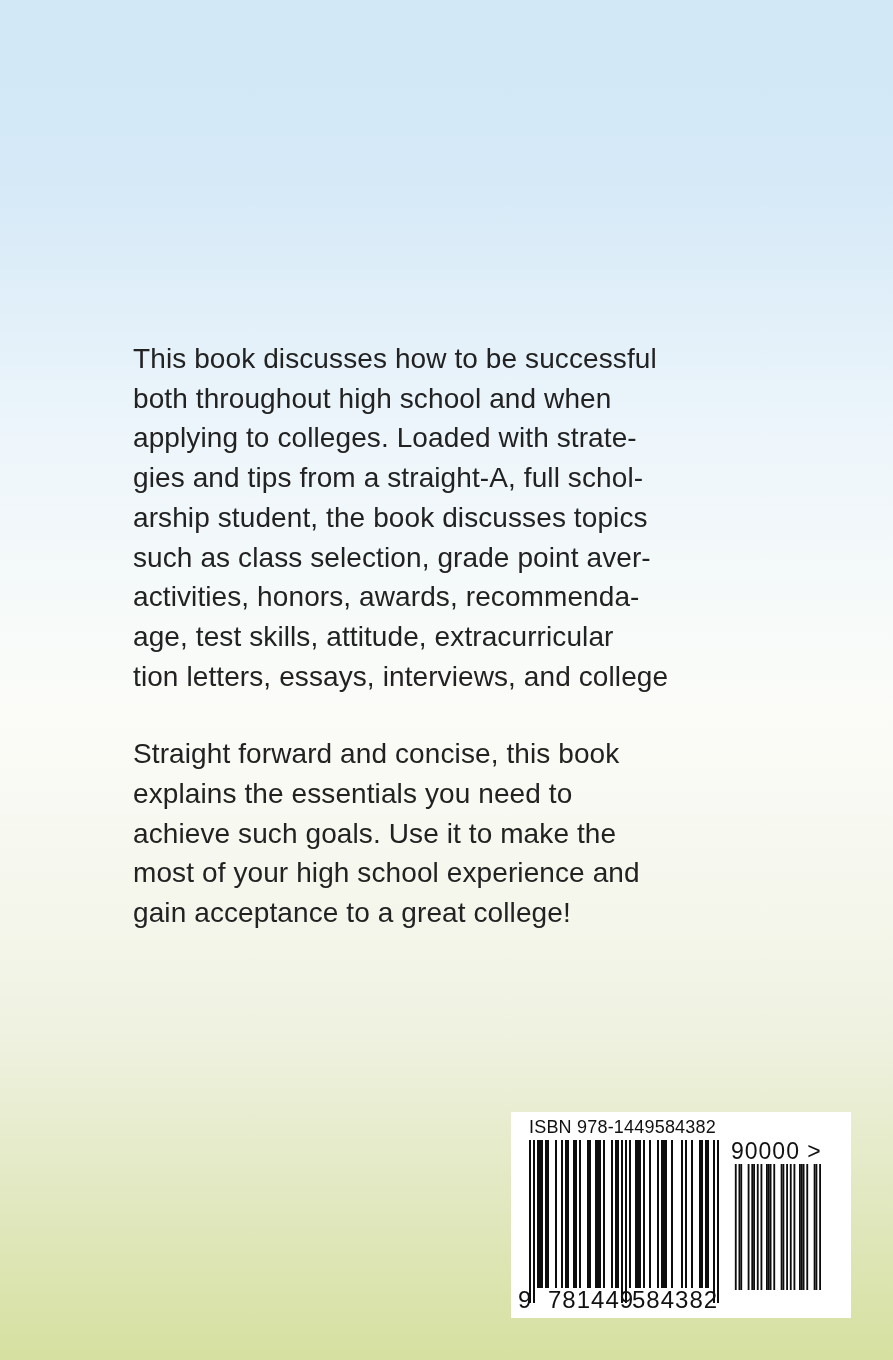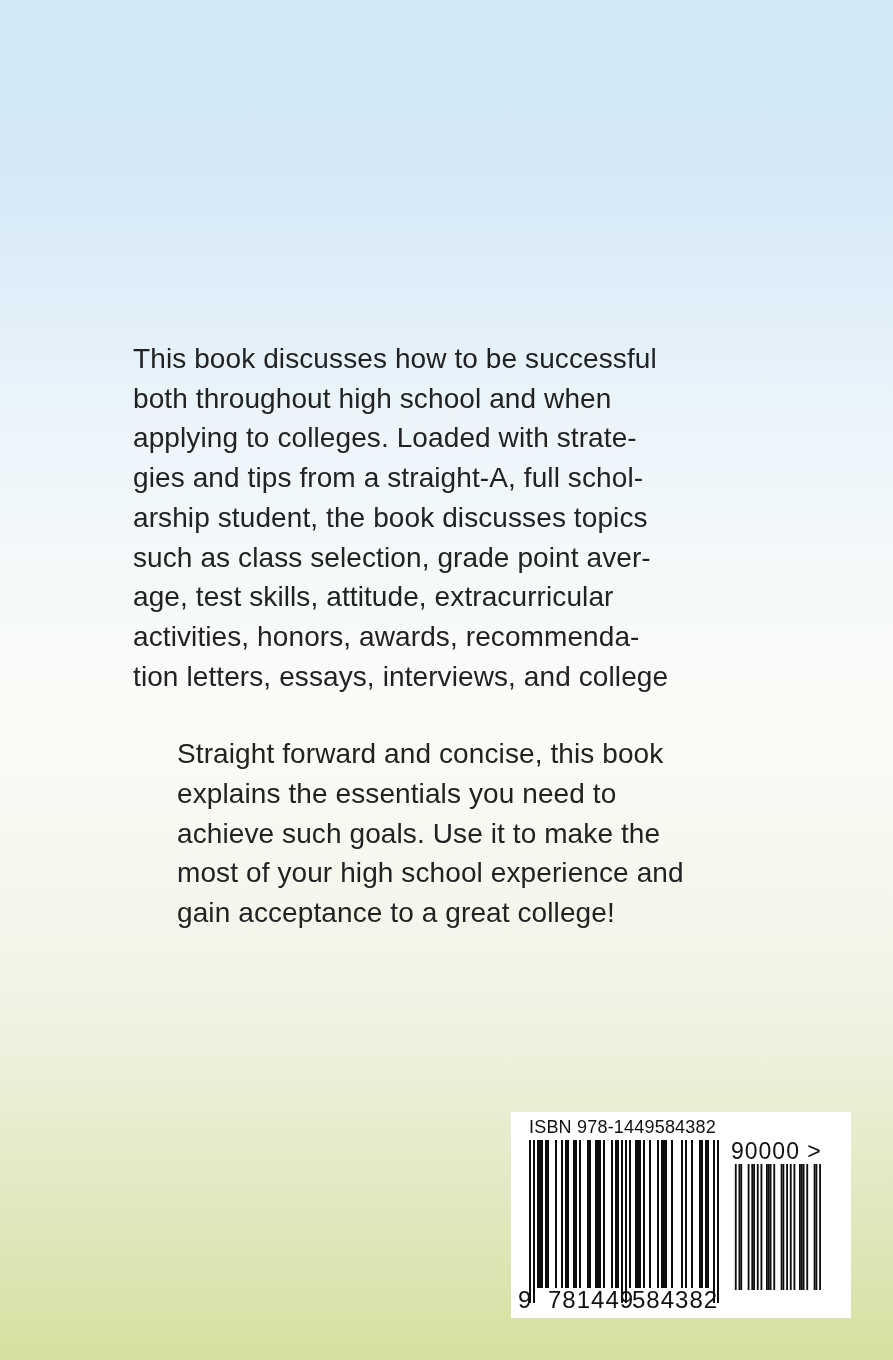--- a/index.html
+++ b/index.html
@@ -18,21 +18,21 @@
   .synopsis {
     position: absolute;
     left: 133px; top: 339px;
     width: 600px;
     color: #222222;
     font-size: 28px;
     line-height: 39.7px;
     font-weight: 400;
     letter-spacing: 0.1px;
   }
-  .synopsis .para + .para { margin-top: 38px; margin-left: 44px; }
+  .synopsis .para + .para { margin-top: 38px; }
   .synopsis .line { white-space: nowrap; }
 
   .barcode-box {
     position: absolute;
     left: 511px; top: 1112px;
     width: 340px; height: 206px;
     background: #ffffff;
   }
   .isbn-label {
     position: absolute;
@@ -79,22 +79,22 @@
 <div class="cover" style="background: linear-gradient(rgb(210, 232, 247) 0%, rgb(213, 233, 247) 13%, rgb(238, 246, 251) 33%, rgb(251, 252, 248) 52%, rgb(243, 245, 233) 70%, rgb(238, 241, 222) 77%, rgb(226, 232, 193) 88%, rgb(214, 224, 160) 100%);">
 
   <div class="synopsis" style="color: rgb(34, 34, 34);">
     <div class="para">
       <div class="line">This book discusses how to be successful</div>
       <div class="line">both throughout high school and when</div>
       <div class="line">applying to colleges. Loaded with strate-</div>
       <div class="line">gies and tips from a straight-A, full schol-</div>
       <div class="line">arship student, the book discusses topics</div>
       <div class="line">such as class selection, grade point aver-</div>
+      <div class="line">activities, honors, awards, recommenda-</div>
       <div class="line">age, test skills, attitude, extracurricular</div>
-      <div class="line">activities, honors, awards, recommenda-</div>
       <div class="line">tion letters, essays, interviews, and college</div>
     </div>
     <div class="para">
       <div class="line">Straight forward and concise, this book</div>
       <div class="line">explains the essentials you need to</div>
       <div class="line">achieve such goals. Use it to make the</div>
       <div class="line">most of your high school experience and</div>
       <div class="line">gain acceptance to a great college!</div>
     </div>
   </div>

